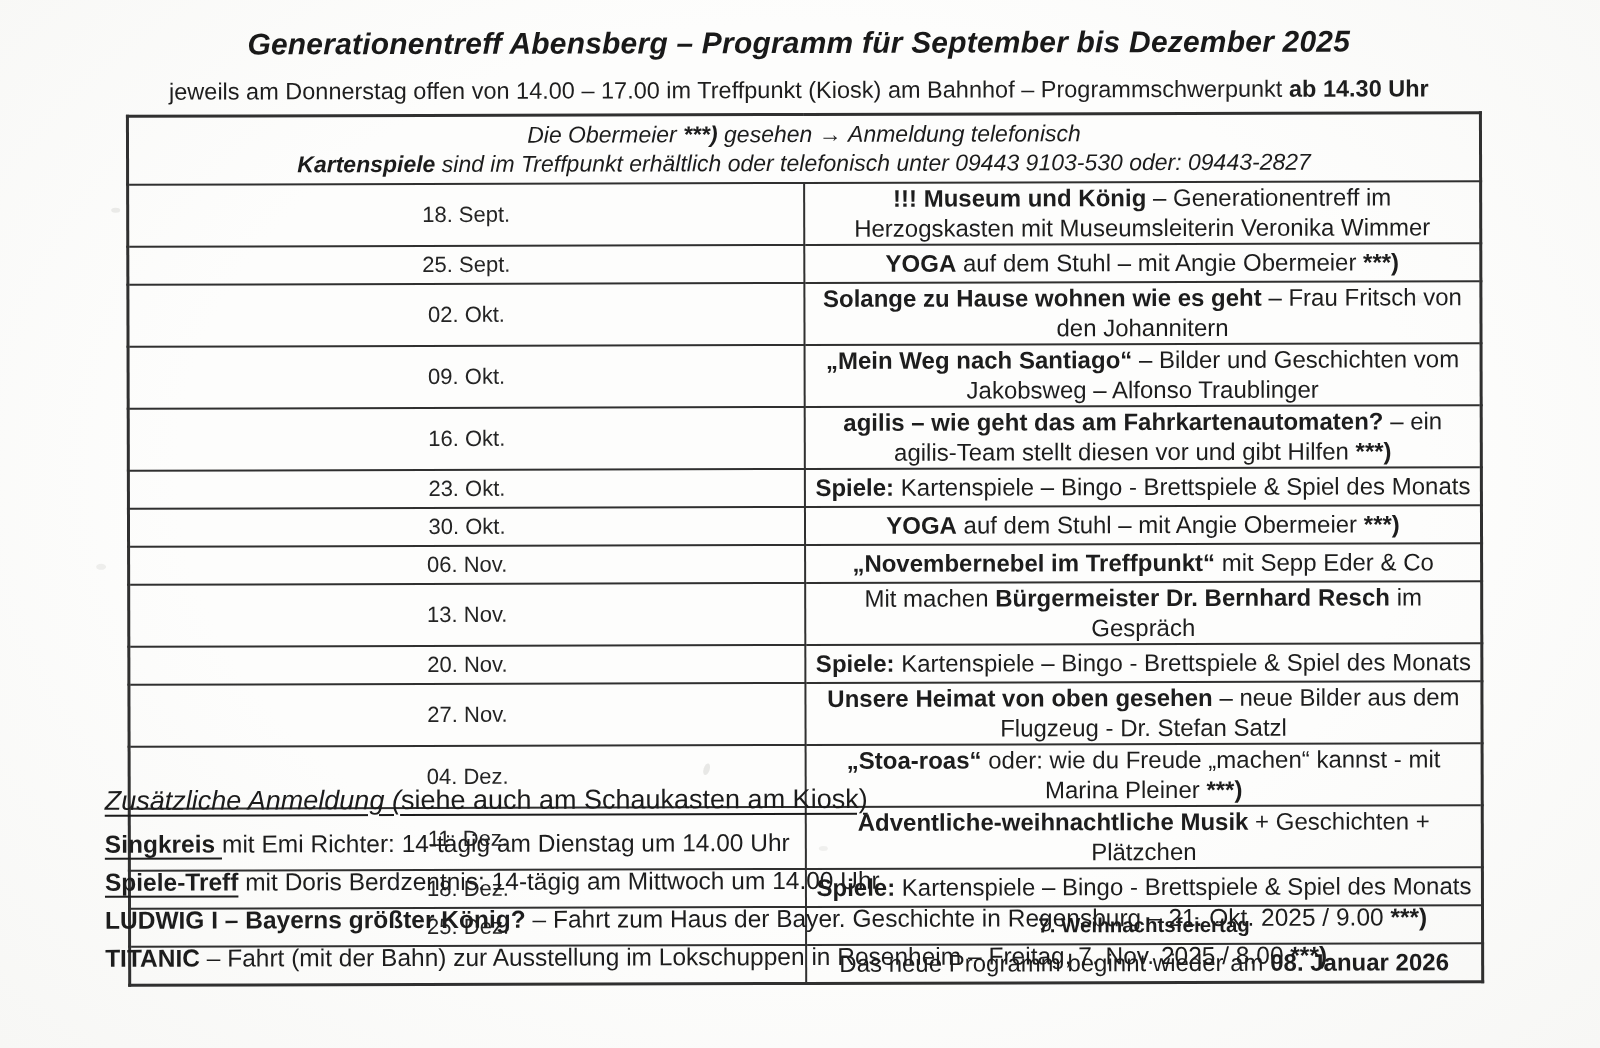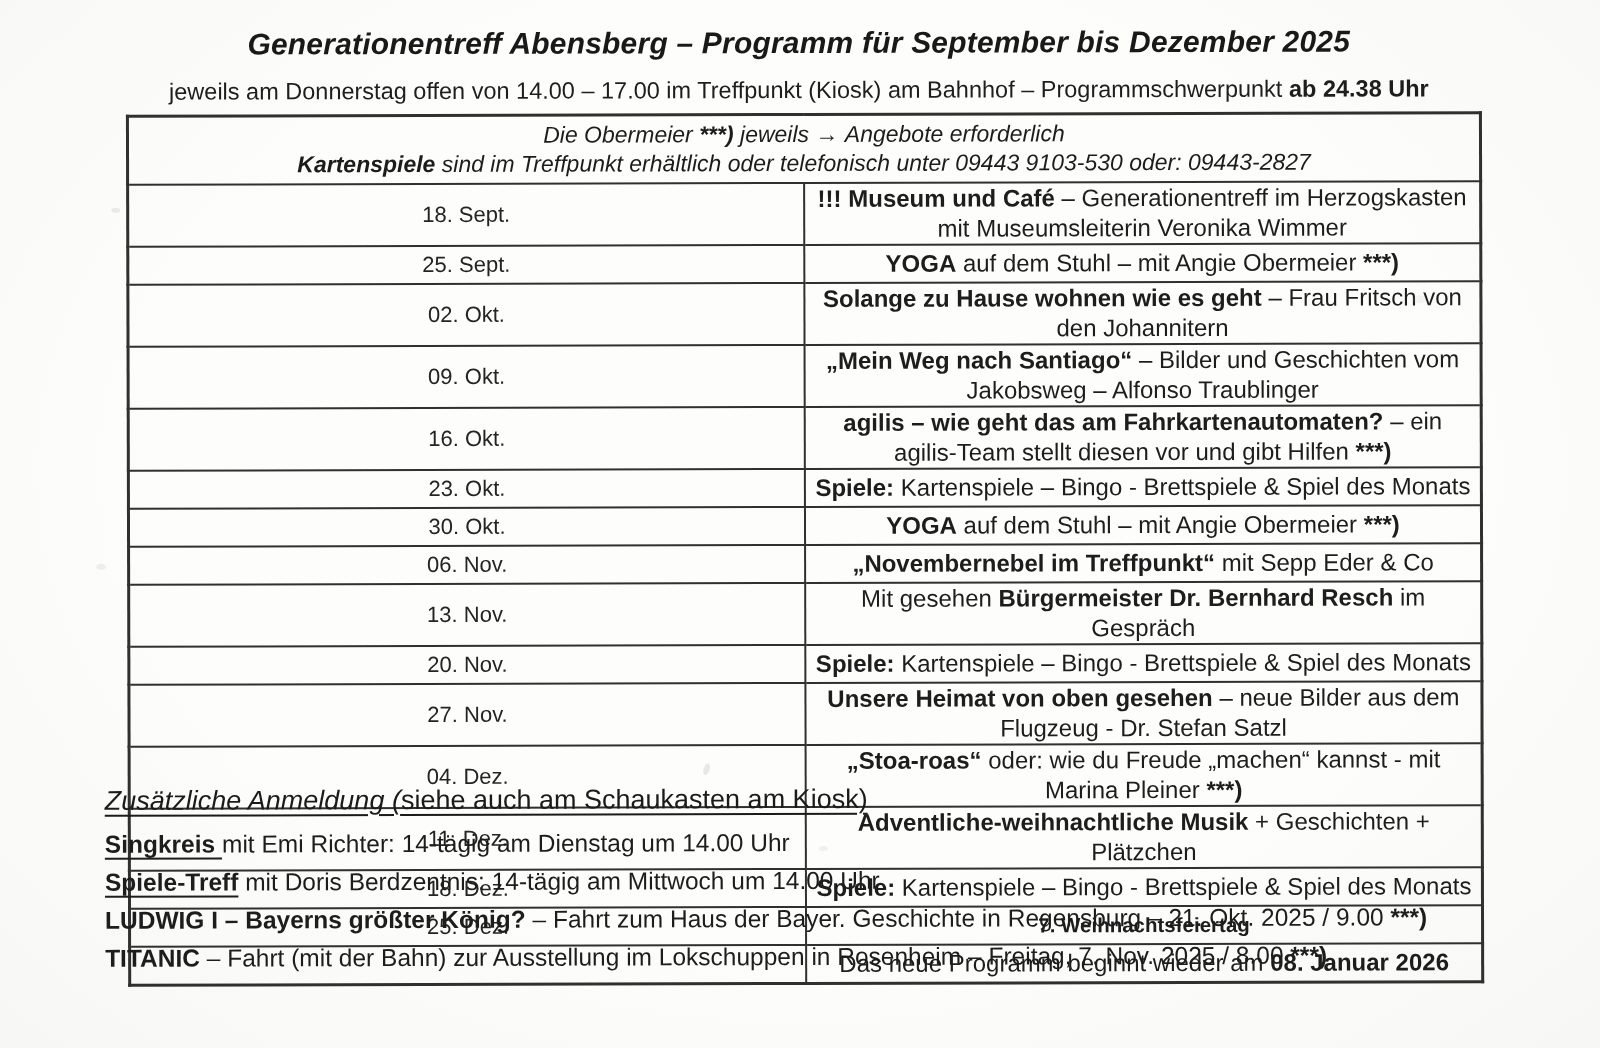--- a/index.html
+++ b/index.html
@@ -52,33 +52,33 @@
   .speck.s4{left:818px;top:846px;width:9px;height:5px;opacity:.18;}
   .speck.s5{left:1413px;top:297px;width:14px;height:8px;opacity:.12;}
 </style>
 </head>
 <body>
 
 <div class="sheet">
 
   <h1 class="doc-title">Generationentreff Abensberg – Programm für September bis Dezember 2025</h1>
 
-  <div class="subtitle"><span>jeweils am Donnerstag offen von 14.00 – 17.00 im Treffpunkt (Kiosk) am Bahnhof – Programmschwerpunkt </span><span class="b">ab 24.38 Uhr</span></div>
+  <div class="subtitle"><span>jeweils am Donnerstag offen von 14.00 – 17.00 im Treffpunkt (Kiosk) am Bahnhof – Programmschwerpunkt </span><span class="b">ab 14.30 Uhr</span></div>
 
   <table class="program">
     <tbody>
       <tr>
         <td class="note-cell" colspan="2">
-          <div class="note-line"><span class="i">Die Obermeier </span><span class="b i">***)</span><span class="i"> jeweils </span><span class="b">→ </span><span class="i">Angebote erforderlich</span></div>
+          <div class="note-line"><span class="i">Die Obermeier </span><span class="b i">***)</span><span class="i"> gesehen </span><span class="b">→ </span><span class="i">Anmeldung telefonisch</span></div>
           <div class="note-line"><span class="b i">Kartenspiele</span><span class="i"> sind im Treffpunkt erhältlich oder telefonisch unter 09443 9103-530 oder: 09443-2827</span></div>
         </td>
       </tr>
       <tr>
         <td class="date">18. Sept.</td>
-        <td class="content"><span class="b">!!! Museum und Café</span><span> – Generationentreff im Herzogskasten mit Museumsleiterin Veronika Wimmer</span></td>
+        <td class="content"><span class="b">!!! Museum und König</span><span> – Generationentreff im Herzogskasten mit Museumsleiterin Veronika Wimmer</span></td>
       </tr>
       <tr>
         <td class="date">25. Sept.</td>
         <td class="content"><span class="b">YOGA</span><span> auf dem Stuhl – mit Angie Obermeier </span><span class="b">***)</span></td>
       </tr>
       <tr>
         <td class="date">02. Okt.</td>
         <td class="content"><span class="b">Solange zu Hause wohnen wie es geht</span><span> – Frau Fritsch von den Johannitern</span></td>
       </tr>
       <tr>
@@ -96,21 +96,21 @@
       <tr>
         <td class="date">30. Okt.</td>
         <td class="content"><span class="b">YOGA</span><span> auf dem Stuhl – mit Angie Obermeier </span><span class="b">***)</span></td>
       </tr>
       <tr>
         <td class="date">06. Nov.</td>
         <td class="content"><span class="b">„Novembernebel im Treffpunkt“</span><span> mit Sepp Eder &amp; Co</span></td>
       </tr>
       <tr>
         <td class="date">13. Nov.</td>
-        <td class="content"><span>Mit gesehen </span><span class="b">Bürgermeister Dr. Bernhard Resch</span><span> im Gespräch</span></td>
+        <td class="content"><span>Mit machen </span><span class="b">Bürgermeister Dr. Bernhard Resch</span><span> im Gespräch</span></td>
       </tr>
       <tr>
         <td class="date">20. Nov.</td>
         <td class="content"><span class="b">Spiele:</span><span> Kartenspiele – Bingo - Brettspiele &amp; Spiel des Monats</span></td>
       </tr>
       <tr>
         <td class="date">27. Nov.</td>
         <td class="content"><span class="b">Unsere Heimat von oben gesehen</span><span> – neue Bilder aus dem Flugzeug - Dr. Stefan Satzl</span></td>
       </tr>
       <tr>

